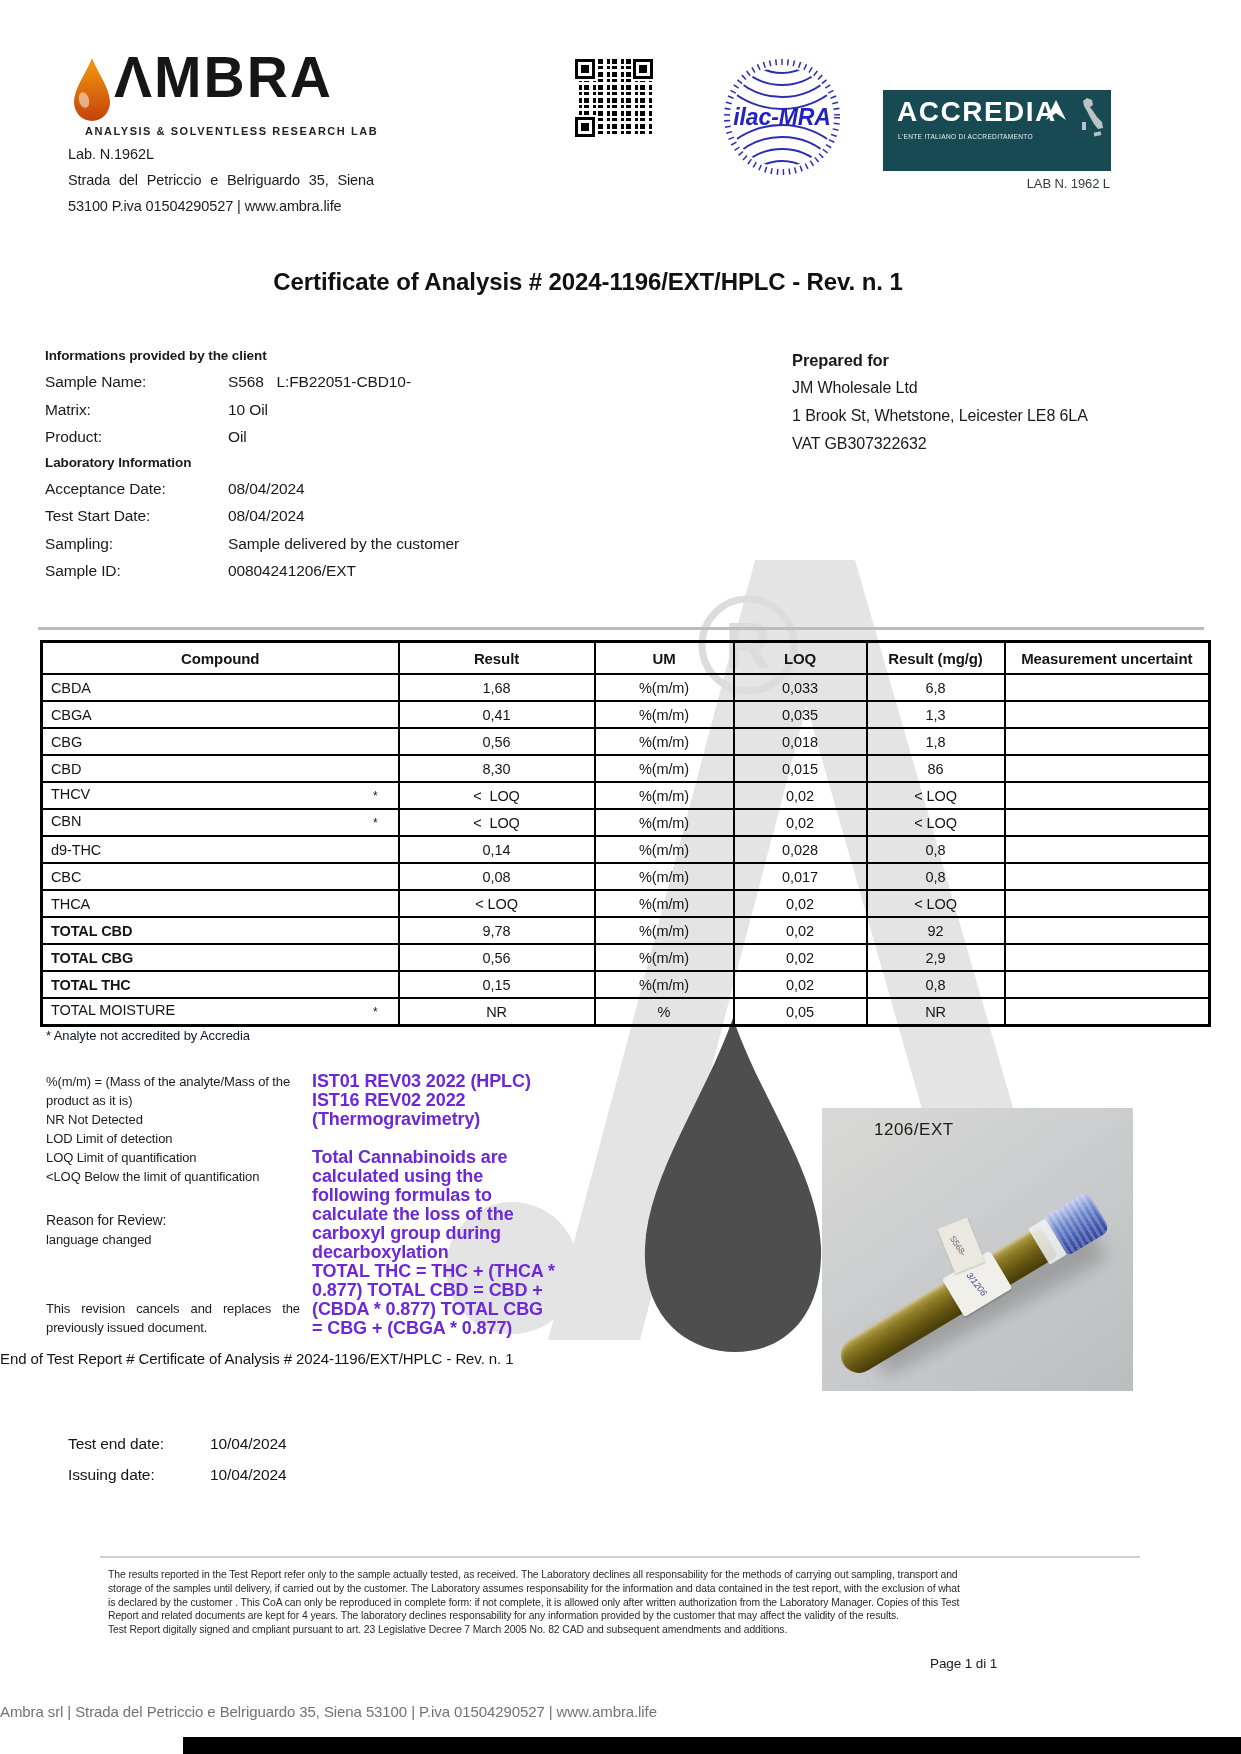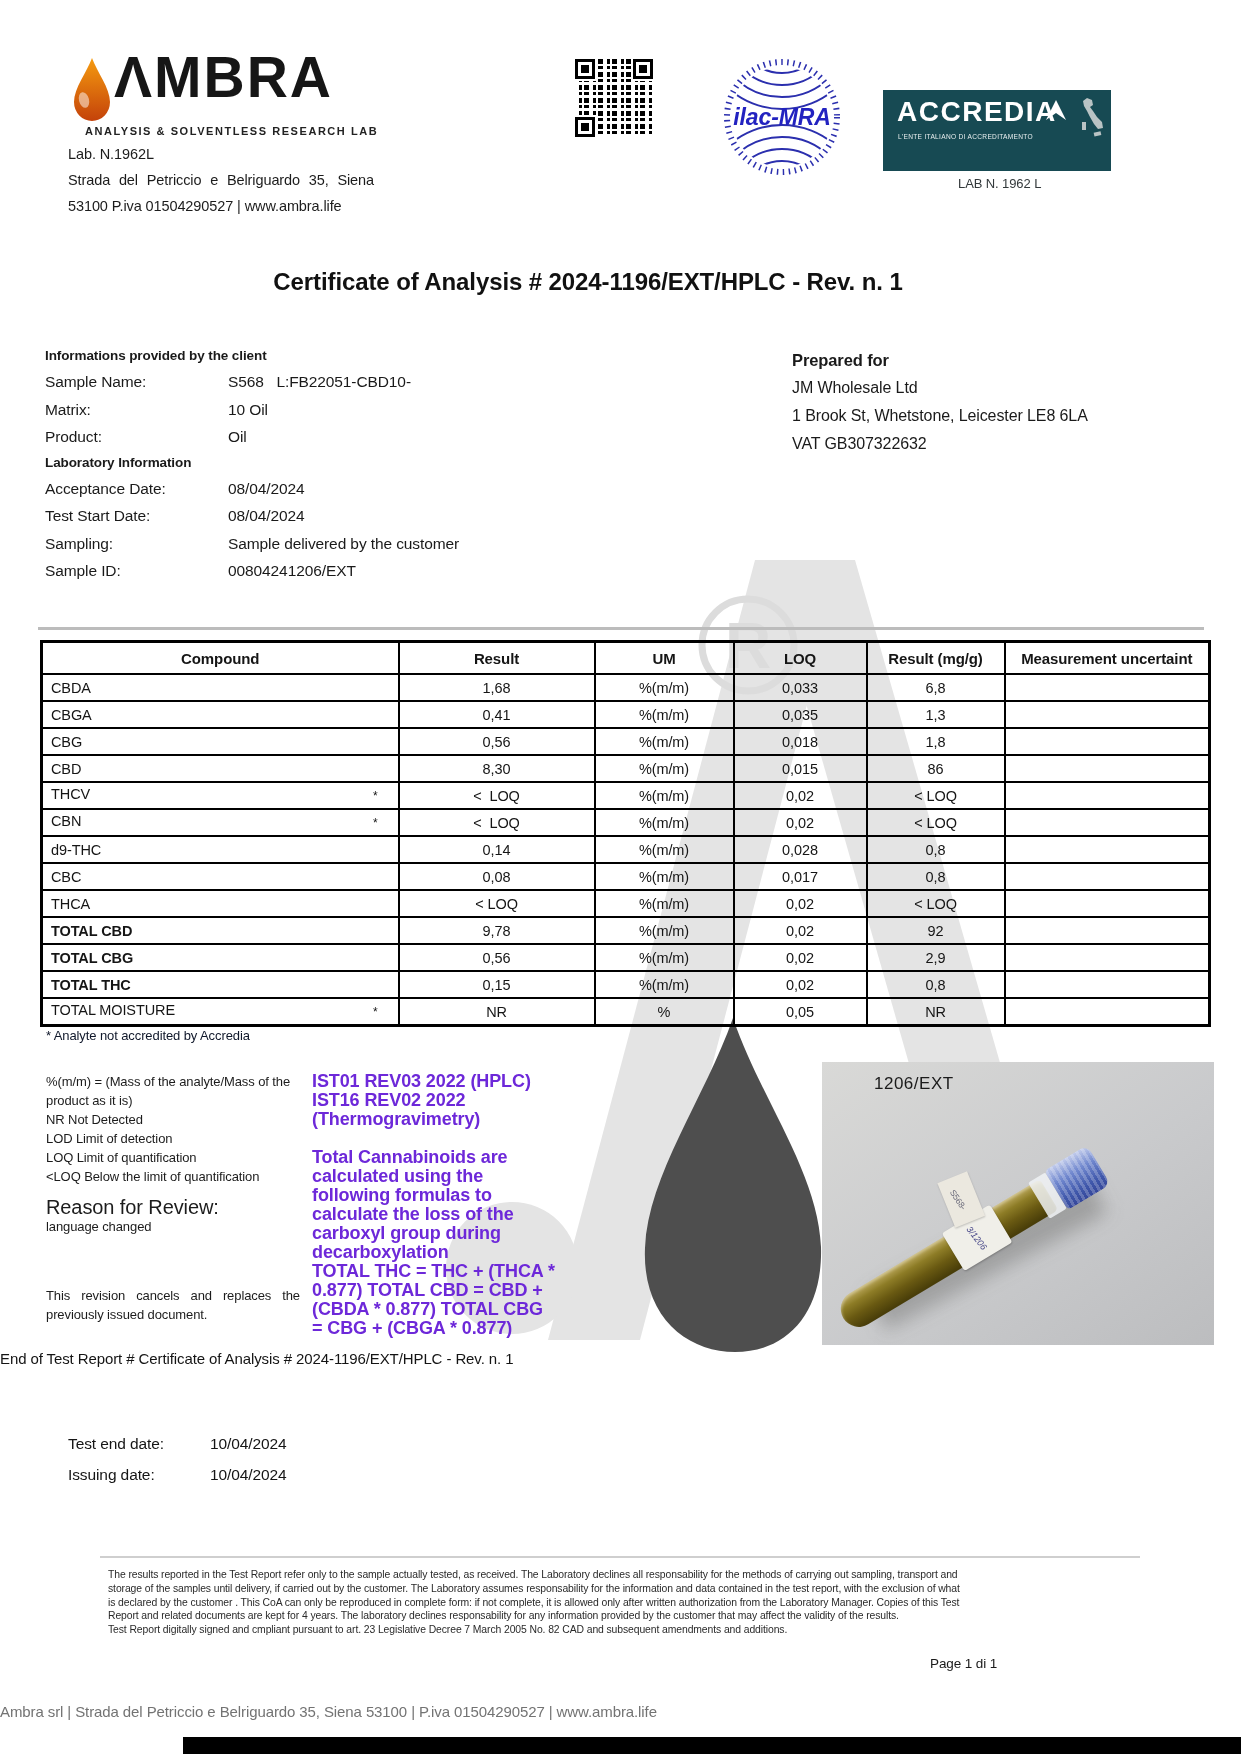--- a/index.html
+++ b/index.html
@@ -21,21 +21,21 @@
   .finder{position:absolute;width:14px;height:14px;border:3.5px solid #000;background:#fff;box-shadow:0 0 0 2px #fff}
   .finder::after{content:"";position:absolute;left:3px;top:3px;width:8px;height:8px;background:#000}
   .f-tl{left:0;top:0}.f-tr{right:0;top:0}.f-bl{left:0;bottom:0}
 
   .ilac{left:722px;top:57px;width:120px;height:120px}
   .accredia-box{left:883px;top:90px;width:228px;height:81px;background:#174a53}
   .accredia-name{position:absolute;left:14px;top:6px;font-size:28px;font-weight:700;color:#fff;letter-spacing:1.5px}
   .accredia-sub{position:absolute;left:15px;top:43px;font-size:6.6px;color:#e9eff0;letter-spacing:0.3px;white-space:nowrap}
   .accredia-mark{position:absolute;right:44px;top:10px}
   .accredia-italy{position:absolute;right:6px;top:8px}
-  .accredia-lab-no{left:958px;top:176px;width:152px;text-align:left;font-size:13px;color:#33393b}
+  .accredia-lab-no{left:958px;top:176px;width:152px;text-align:right;font-size:13px;color:#33393b}
 
   
   .title{left:0;top:268px;width:1176px;text-align:center;font-size:24px;font-weight:700;color:#111}
 
   
   .client{left:45px;top:344px;width:700px;font-size:15.5px;color:#1a1a1a}
   .sec-heading{font-size:13.5px;font-weight:700;height:24px;line-height:24px}
   .kv{position:relative;height:27.5px;line-height:27.5px}
   .kv .v{position:absolute;left:183px;white-space:pre}
   .prepared{left:792px;top:346px;font-size:16px;line-height:28px;color:#1a1a1a}
@@ -47,27 +47,27 @@
   .results th,.results td{border:2px solid #000;padding:0;overflow:hidden}
   .results th{height:30px;font-size:15px;font-weight:700;text-align:center}
   .results td{height:25px;font-size:14.5px;text-align:center;white-space:pre}
   .results td.c-compound{text-align:left;padding-left:8px}
   .ast{float:right;margin-right:20px;font-size:12px;line-height:20px}
   tr.row-bold td.c-compound{font-weight:700}
   .footnote{left:46px;top:1028px;font-size:13px;color:#0f172a}
 
   
   .legend{left:46px;top:1072px;width:262px;font-size:13px;line-height:19px;color:#1c1c1c}
-  .reason-label{margin-top:12px;font-size:20px}
+  .reason-label{margin-top:25px;font-size:14px}
   .revision{margin-top:50px;width:254px;text-align:justify}
   .methods{left:312px;top:1072px;width:244px;font-size:18px;line-height:19px;font-weight:700;color:#6d28d9}
   .methods .gap{height:19px}
 
   
-  .photo{left:822px;top:1062px;width:392px;height:283px;overflow:hidden;
+  .photo{left:822px;top:1108px;width:311px;height:283px;overflow:hidden;
          background:linear-gradient(145deg,#d9d9d7 0%,#c9cacc 55%,#bcbdbf 100%)}
   .photo-caption{position:absolute;left:52px;top:12px;font-size:17px;color:#1b1b1b;letter-spacing:0.5px}
   .tube-shadow{position:absolute;left:40px;top:170px;width:250px;height:42px;background:rgba(55,55,50,0.28);
                filter:blur(9px);transform:rotate(-28deg)}
   .tube{position:absolute;left:20px;top:228px;width:300px;height:46px;transform:rotate(-31deg);transform-origin:10px 23px}
   .tube-body{position:absolute;left:0;top:5px;width:240px;height:36px;border-radius:18px 5px 5px 18px;
              background:linear-gradient(180deg,#bca95d 0%,#8d7c26 28%,#6a5a12 60%,#463b08 100%);
              box-shadow:inset 0 2px 3px rgba(255,255,255,0.35)}
   .tube-band{position:absolute;left:128px;top:1px;width:56px;height:44px;background:#f0efe9;border-radius:3px;
              box-shadow:0 1px 2px rgba(0,0,0,0.25)}

